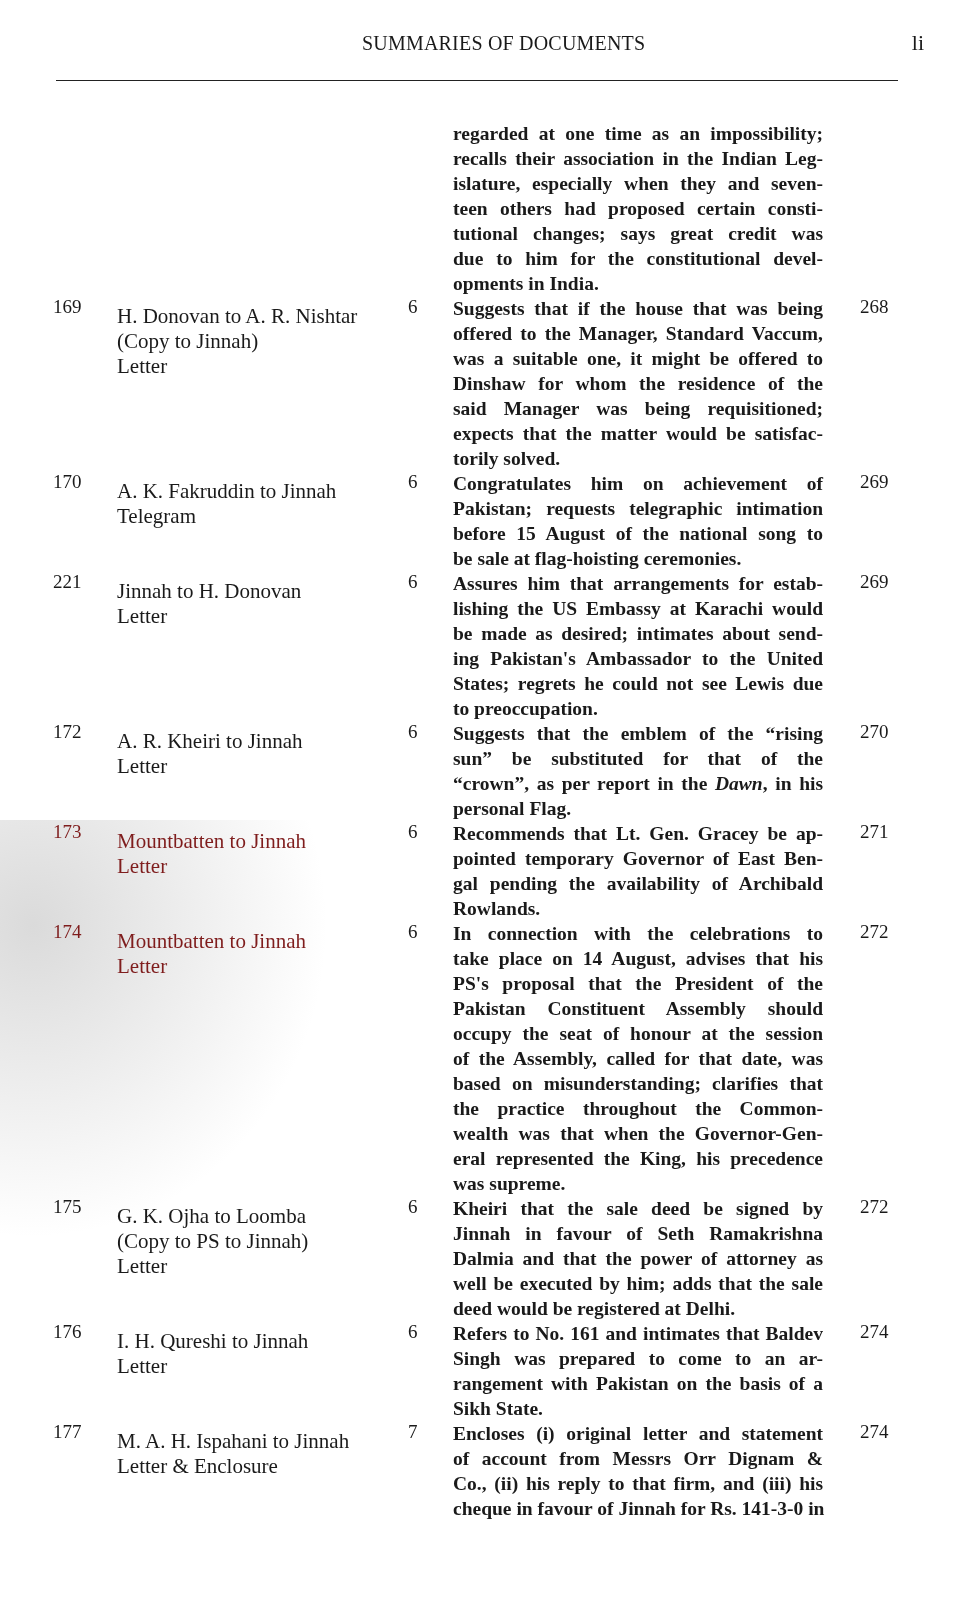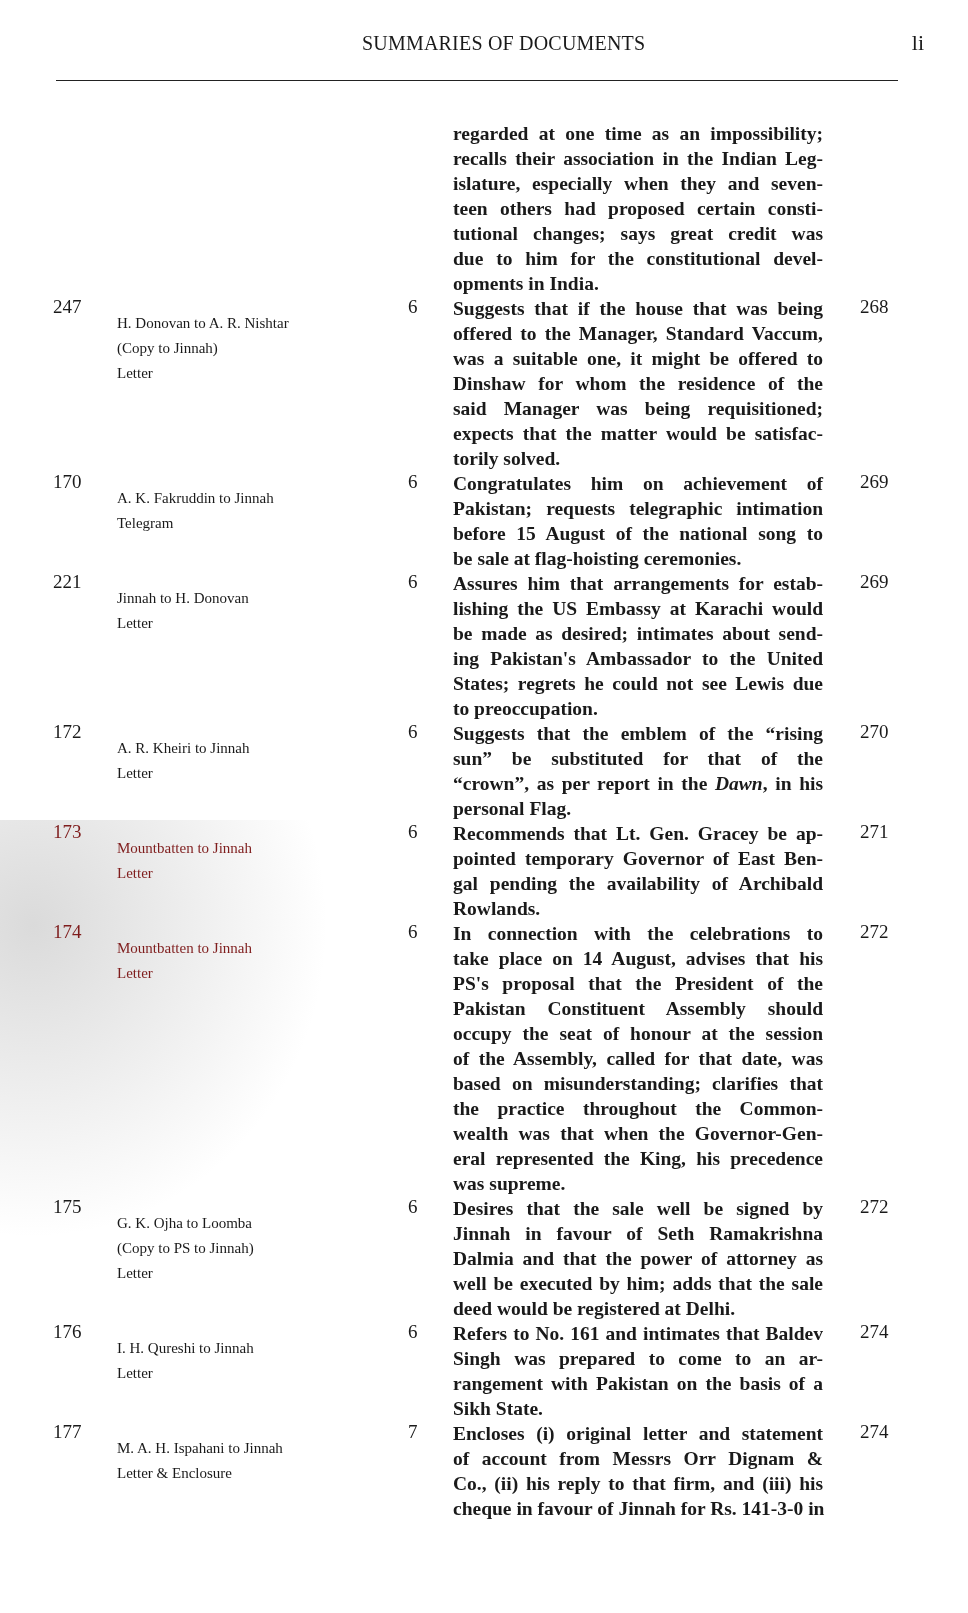--- a/index.html
+++ b/index.html
@@ -58,23 +58,23 @@
       left: 0;
       width: 968px;
     }
     .num {
       position: absolute;
       left: 53px; top: 0;
       font-size: 19px;
     }
     .desc {
       position: absolute;
-      left: 117px; top: 15px;
+      left: 117px; top: 8px;
       width: 270px;
-      font-size: 15px;
+      font-size: 21px;
       line-height: 25px;
     }
     .desc div { white-space: nowrap; }
     .vol {
       position: absolute;
       left: 408px; top: 0;
       font-size: 19px;
     }
     .summary {
       position: absolute;
@@ -114,21 +114,21 @@
     <div class="line">recalls their association in the Indian Leg-</div>
     <div class="line">islature, especially when they and seven-</div>
     <div class="line">teen others had proposed certain consti-</div>
     <div class="line">tutional changes; says great credit was</div>
     <div class="line">due to him for the constitutional devel-</div>
     <div class="line last">opments in India.</div>
   </div>
 
   <div id="entries">
       <div class="entry" style="top: 175px;">
-        <span class="num">247</span>
+        <span class="num">169</span>
         <div class="desc">
           <div>H. Donovan to A. R. Nishtar</div>
           <div>(Copy to Jinnah)</div>
           <div>Letter</div>
         </div>
         <span class="vol">6</span>
         <div class="summary">
           <div class="line">Suggests that if the house that was being</div>
           <div class="line">offered to the Manager, Standard Vaccum,</div>
           <div class="line">was a suitable one, it might be offered to</div>
@@ -225,21 +225,21 @@
       </div>
       <div class="entry" style="top: 1075px;">
         <span class="num">175</span>
         <div class="desc">
           <div>G. K. Ojha to Loomba</div>
           <div>(Copy to PS to Jinnah)</div>
           <div>Letter</div>
         </div>
         <span class="vol">6</span>
         <div class="summary">
-          <div class="line">Desires that the sale well be signed by</div>
+          <div class="line">Kheiri that the sale deed be signed by</div>
           <div class="line">Jinnah in favour of Seth Ramakrishna</div>
           <div class="line">Dalmia and that the power of attorney as</div>
           <div class="line">well be executed by him; adds that the sale</div>
           <div class="line last">deed would be registered at Delhi.</div>
         </div>
         <span class="page">272</span>
       </div>
       <div class="entry" style="top: 1200px;">
         <span class="num">176</span>
         <div class="desc">

